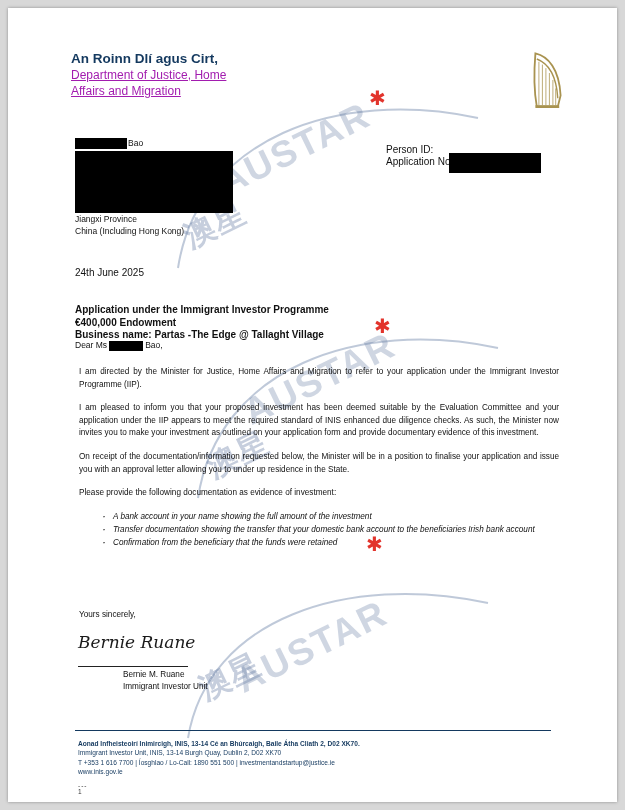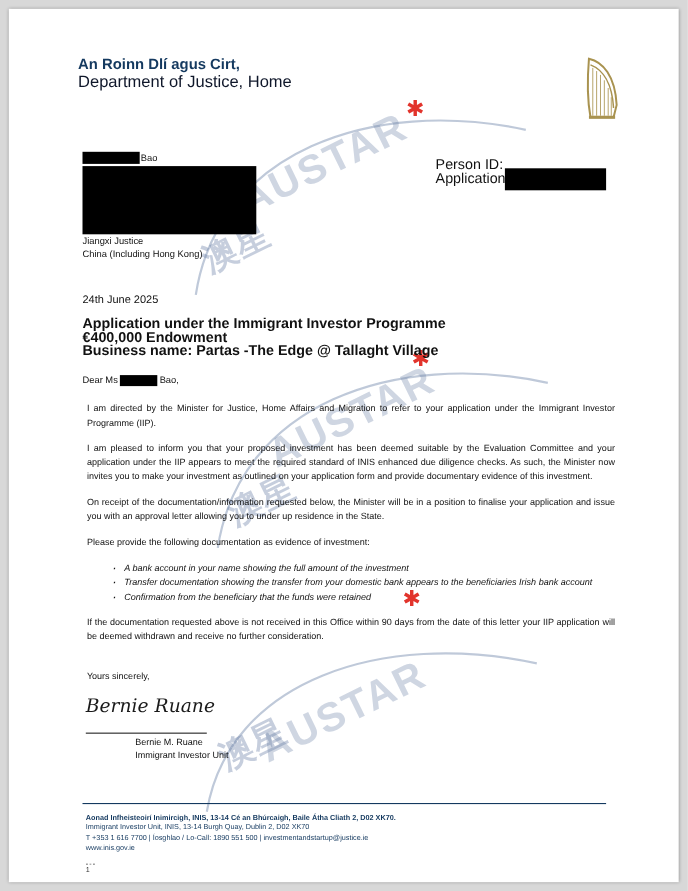--- a/index.html
+++ b/index.html
@@ -39,23 +39,24 @@
     width: 330px;
     color: #123d6b;
   }
   .lh-line1, .lh-line2 {
     font-weight: bold;
     font-size: 13.5px;
     line-height: 17px;
     color: #14395f;
   }
   .lh-line3, .lh-line4 {
-    font-size: 15px;
+    font-size: 12px;
     line-height: 16px;
-    color: #0f172a;
+    color: #a21caf;
+    text-decoration: underline;
   }
   .harp {
     position: absolute;
     right: 48px;
     top: 36px;
     width: 42px;
     height: 72px;
     color: #a99350;
   }
   
@@ -82,24 +83,24 @@
     height: 62px;
     display: block;
     margin-top: 2px;
   }
   .addr-line {
     line-height: 11px;
     margin-top: 1px;
   }
   .person-block {
     position: absolute;
-    left: 388px;
+    left: 378px;
     top: 136px;
     width: 175px;
-    font-size: 13px;
+    font-size: 10px;
     color: #111;
   }
   .person-row {
     line-height: 12px;
     position: relative;
   }
   .r-person {
     position: absolute;
     left: 63px;
     top: 9px;
@@ -109,22 +110,22 @@
   .date {
     position: absolute;
     left: 67px;
     top: 259px;
     font-size: 10px;
     color: #111;
   }
   .subject {
     position: absolute;
     left: 67px;
-    top: 280px;
-    font-size: 13px;
+    top: 296px;
+    font-size: 10px;
     font-weight: bold;
     color: #111;
     line-height: 12.5px;
   }
   .salutation {
     position: absolute;
     left: 67px;
     top: 332px;
     font-size: 8.5px;
     color: #111;
@@ -285,20 +286,21 @@
 
     <div class="star" style="left:361px; top:78px;">✱</div>
     <div class="star" style="left:366px; top:306px;">✱</div>
     <div class="star" style="left:358px; top:524px;">✱</div>
 
     <div class="content">
 
       <div class="letterhead">
         <div class="lh-line1">An Roinn Dlí agus Cirt,</div>
         <div class="lh-line3">Department of Justice, Home</div>
+        <div class="lh-line4">Affairs and Migration</div>
       </div>
 
       <svg class="harp" viewBox="0 0 60 100">
         <path d="M12 12 C 30 16, 46 34, 48 72 L 44 88 L 14 88 C 10 66, 10 36, 12 12 Z" fill="none" stroke="#a99350" stroke-width="2.6"></path>
         <path d="M14 20 C 30 26, 42 44, 44 76" fill="none" stroke="#a99350" stroke-width="2"></path>
         <g stroke="#a99350" stroke-width="1.1">
           <line x1="17" y1="24" x2="17" y2="86"></line>
           <line x1="22" y1="28" x2="22" y2="86"></line>
           <line x1="27" y1="33" x2="27" y2="86"></line>
           <line x1="32" y1="40" x2="32" y2="86"></line>
@@ -306,21 +308,21 @@
           <line x1="41" y1="62" x2="41" y2="86"></line>
         </g>
         <rect x="12" y="86" width="34" height="4" fill="#a99350"></rect>
       </svg>
 
       <div class="addr-block">
         <div>
           <span class="redact r-name"></span><span>Bao</span>
         </div>
         <span class="redact r-block"></span>
-        <div class="addr-line">Jiangxi Justice</div>
+        <div class="addr-line">Jiangxi Province</div>
         <div class="addr-line">China (Including Hong Kong)</div>
       </div>
 
       <div class="person-block">
         <div class="person-row">Person ID:</div>
         <div class="person-row">Application No(s):</div>
         <span class="redact r-person"></span>
       </div>
 
       <div class="date">24th June 2025</div>
@@ -335,24 +337,23 @@
         <span>Dear Ms</span><span class="redact r-sal"></span><span>Bao,</span>
       </div>
 
       <div class="body">
         <p>I am directed by the Minister for Justice, Home Affairs and Migration to refer to your application under the Immigrant Investor Programme (IIP).</p>
         <p>I am pleased to inform you that your proposed investment has been deemed suitable by the Evaluation Committee and your application under the IIP appears to meet the required standard of INIS enhanced due diligence checks. As such, the Minister now invites you to make your investment as outlined on your application form and provide documentary evidence of this investment.</p>
         <p>On receipt of the documentation/information requested below, the Minister will be in a position to finalise your application and issue you with an approval letter allowing you to under up residence in the State.</p>
         <p>Please provide the following documentation as evidence of investment:</p>
         <ul>
           <li>A bank account in your name showing the full amount of the investment</li>
-          <li>Transfer documentation showing the transfer from your domestic bank appears to the beneficiaries Irish bank account</li>
+          <li>Transfer documentation showing the transfer that your domestic bank account to the beneficiaries Irish bank account</li>
           <li>Confirmation from the beneficiary that the funds were retained</li>
         </ul>
-        <p>If the documentation requested above is not received in this Office within 90 days from the date of this letter your IIP application will be deemed withdrawn and receive no further consideration.</p>
       </div>
 
       <div class="signoff">Yours sincerely,</div>
       <div class="sig-script">Bernie Ruane</div>
       <div class="sig-rule"></div>
       <div class="sig-name">
         <div>Bernie M. Ruane</div>
         <div>Immigrant Investor Unit</div>
       </div>
 

